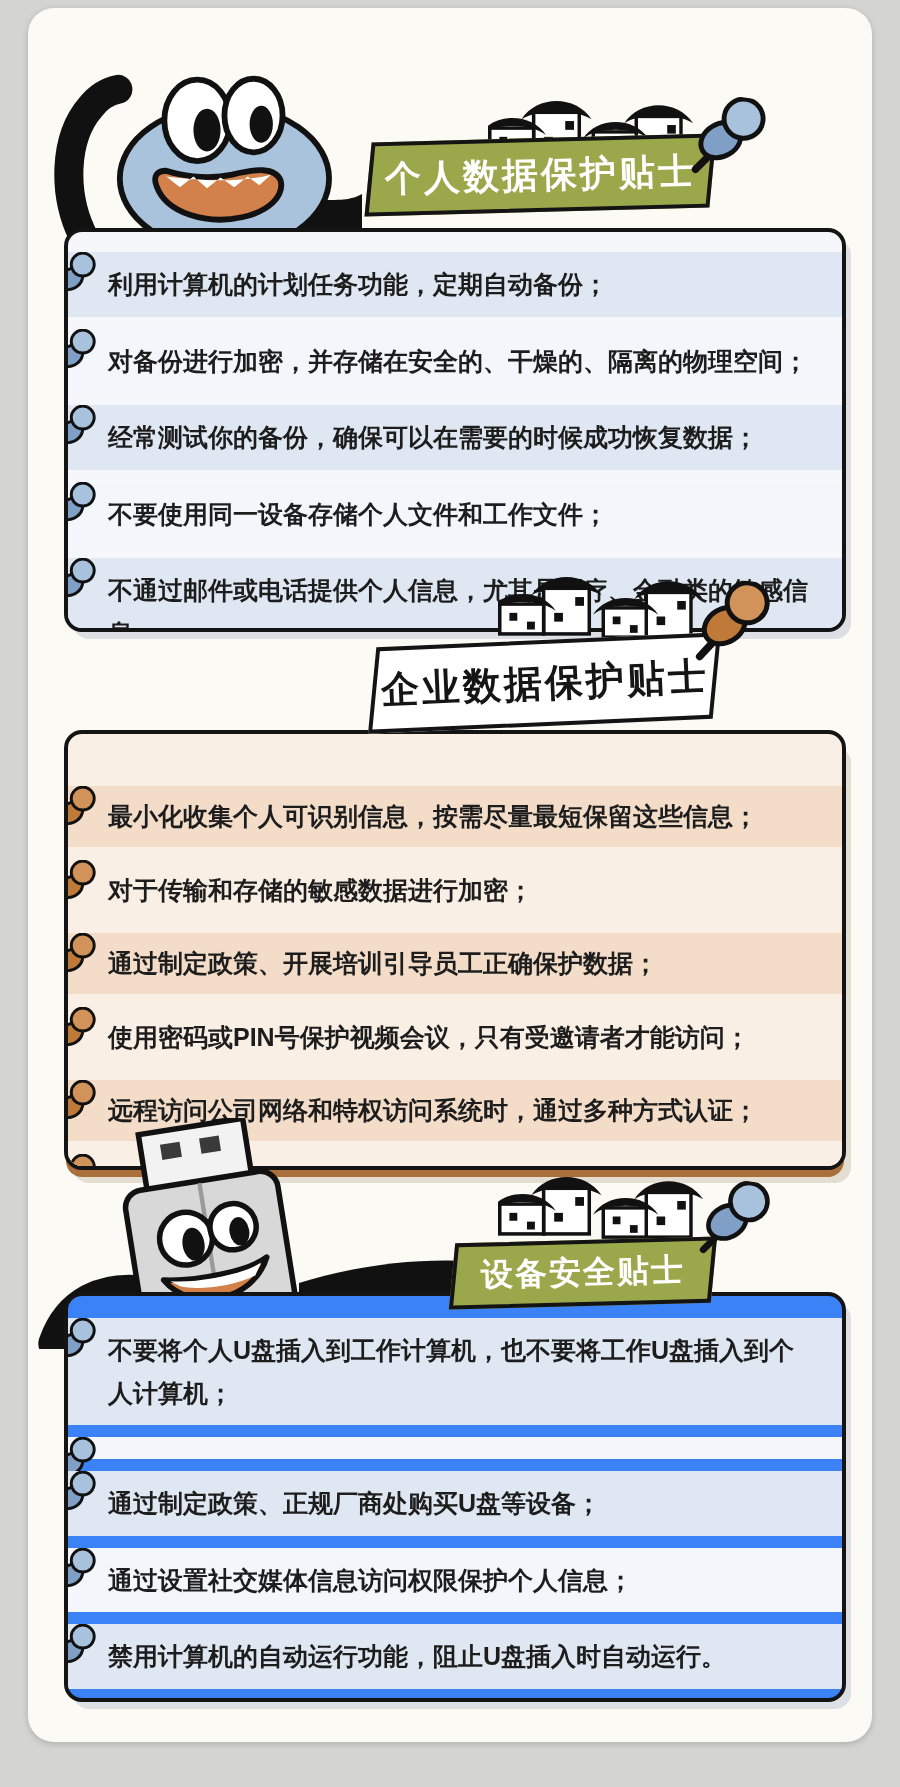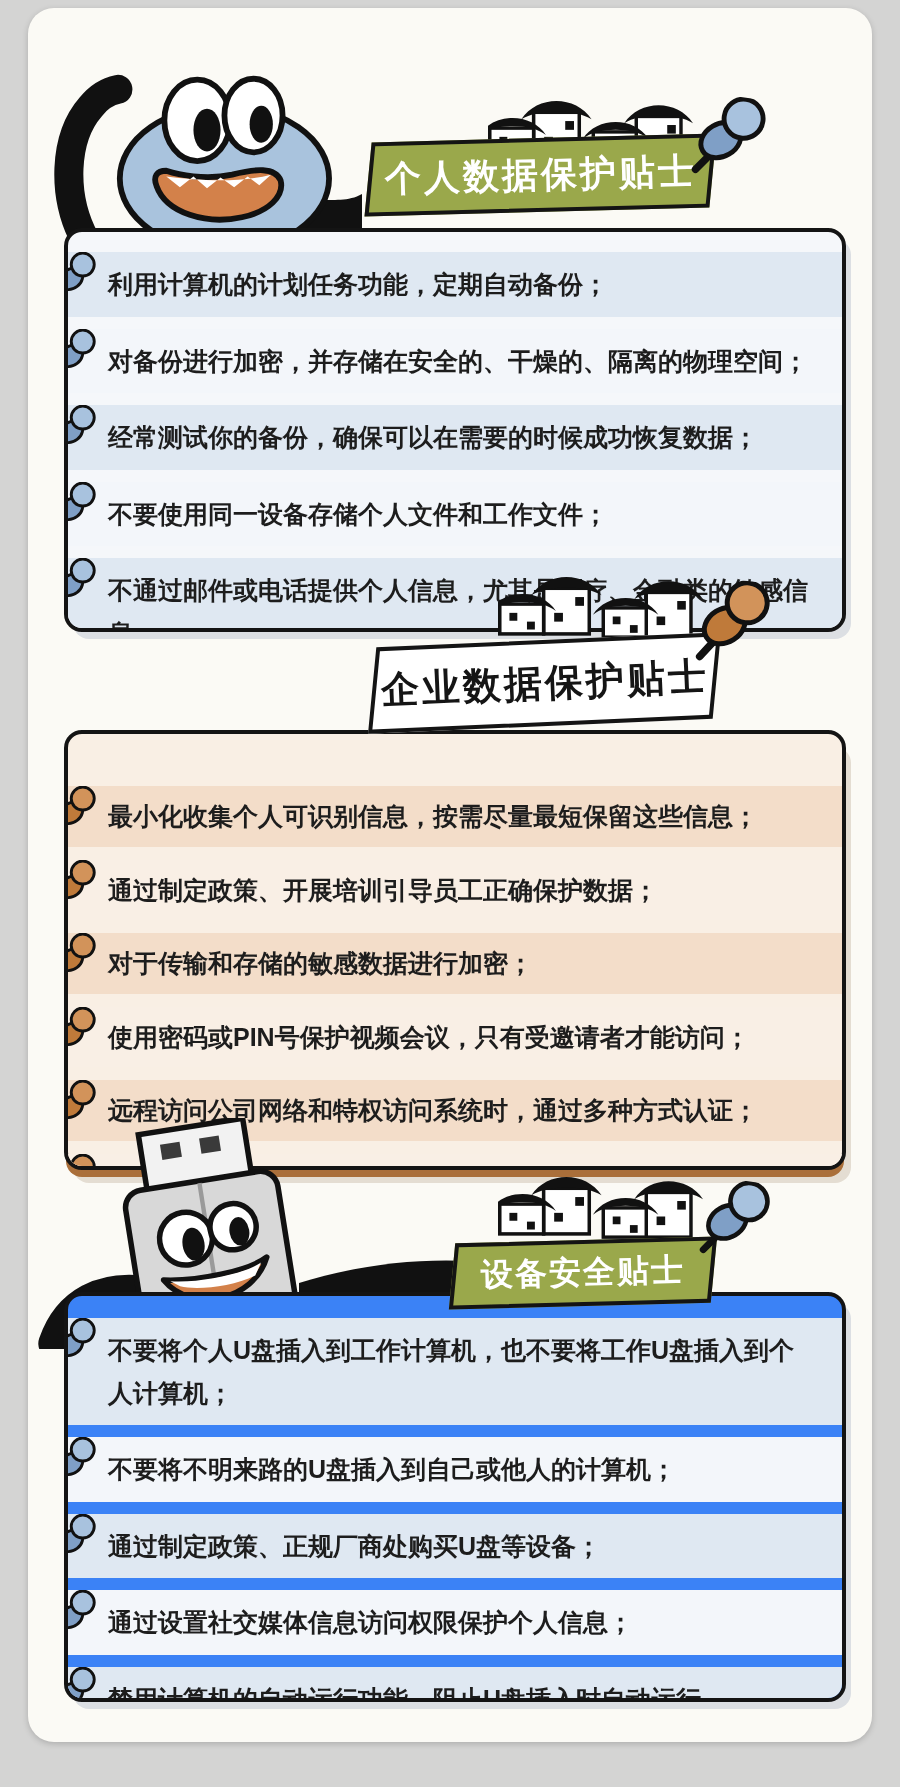--- a/index.html
+++ b/index.html
@@ -173,27 +173,27 @@
     <div class="tip-row">
       <svg class="row-pin pin-orange" viewBox="0 0 48 52">
           <use href="#pin-shape"></use>
         </svg>
       <span>最小化收集个人可识别信息，按需尽量最短保留这些信息；</span>
     </div>
     <div class="tip-row">
       <svg class="row-pin pin-orange" viewBox="0 0 48 52">
           <use href="#pin-shape"></use>
         </svg>
+      <span>对于传输和存储的敏感数据进行加密；</span>
+    </div>
+    <div class="tip-row">
+      <svg class="row-pin pin-orange" viewBox="0 0 48 52">
+          <use href="#pin-shape"></use>
+        </svg>
       <span>通过制定政策、开展培训引导员工正确保护数据；</span>
-    </div>
-    <div class="tip-row">
-      <svg class="row-pin pin-orange" viewBox="0 0 48 52">
-          <use href="#pin-shape"></use>
-        </svg>
-      <span>对于传输和存储的敏感数据进行加密；</span>
     </div>
     <div class="tip-row">
       <svg class="row-pin pin-orange" viewBox="0 0 48 52">
           <use href="#pin-shape"></use>
         </svg>
       <span>使用密码或PIN号保护视频会议，只有受邀请者才能访问；</span>
     </div>
     <div class="tip-row">
       <svg class="row-pin pin-orange" viewBox="0 0 48 52">
           <use href="#pin-shape"></use>
@@ -242,21 +242,20 @@
     <div class="tip-row">
       <svg class="row-pin pin-blue" viewBox="0 0 48 52">
           <use href="#pin-shape"></use>
         </svg>
       <span>不要将个人U盘插入到工作计算机，也不要将工作U盘插入到个人计算机；</span>
     </div>
     <div class="tip-row">
       <svg class="row-pin pin-blue" viewBox="0 0 48 52">
           <use href="#pin-shape"></use>
         </svg>
-      <span>不要将不明来路的U盘插入到自己或他人的计算机；</span>
     </div>
     <div class="tip-row">
       <svg class="row-pin pin-blue" viewBox="0 0 48 52">
           <use href="#pin-shape"></use>
         </svg>
       <span>通过制定政策、正规厂商处购买U盘等设备；</span>
     </div>
     <div class="tip-row">
       <svg class="row-pin pin-blue" viewBox="0 0 48 52">
           <use href="#pin-shape"></use>

